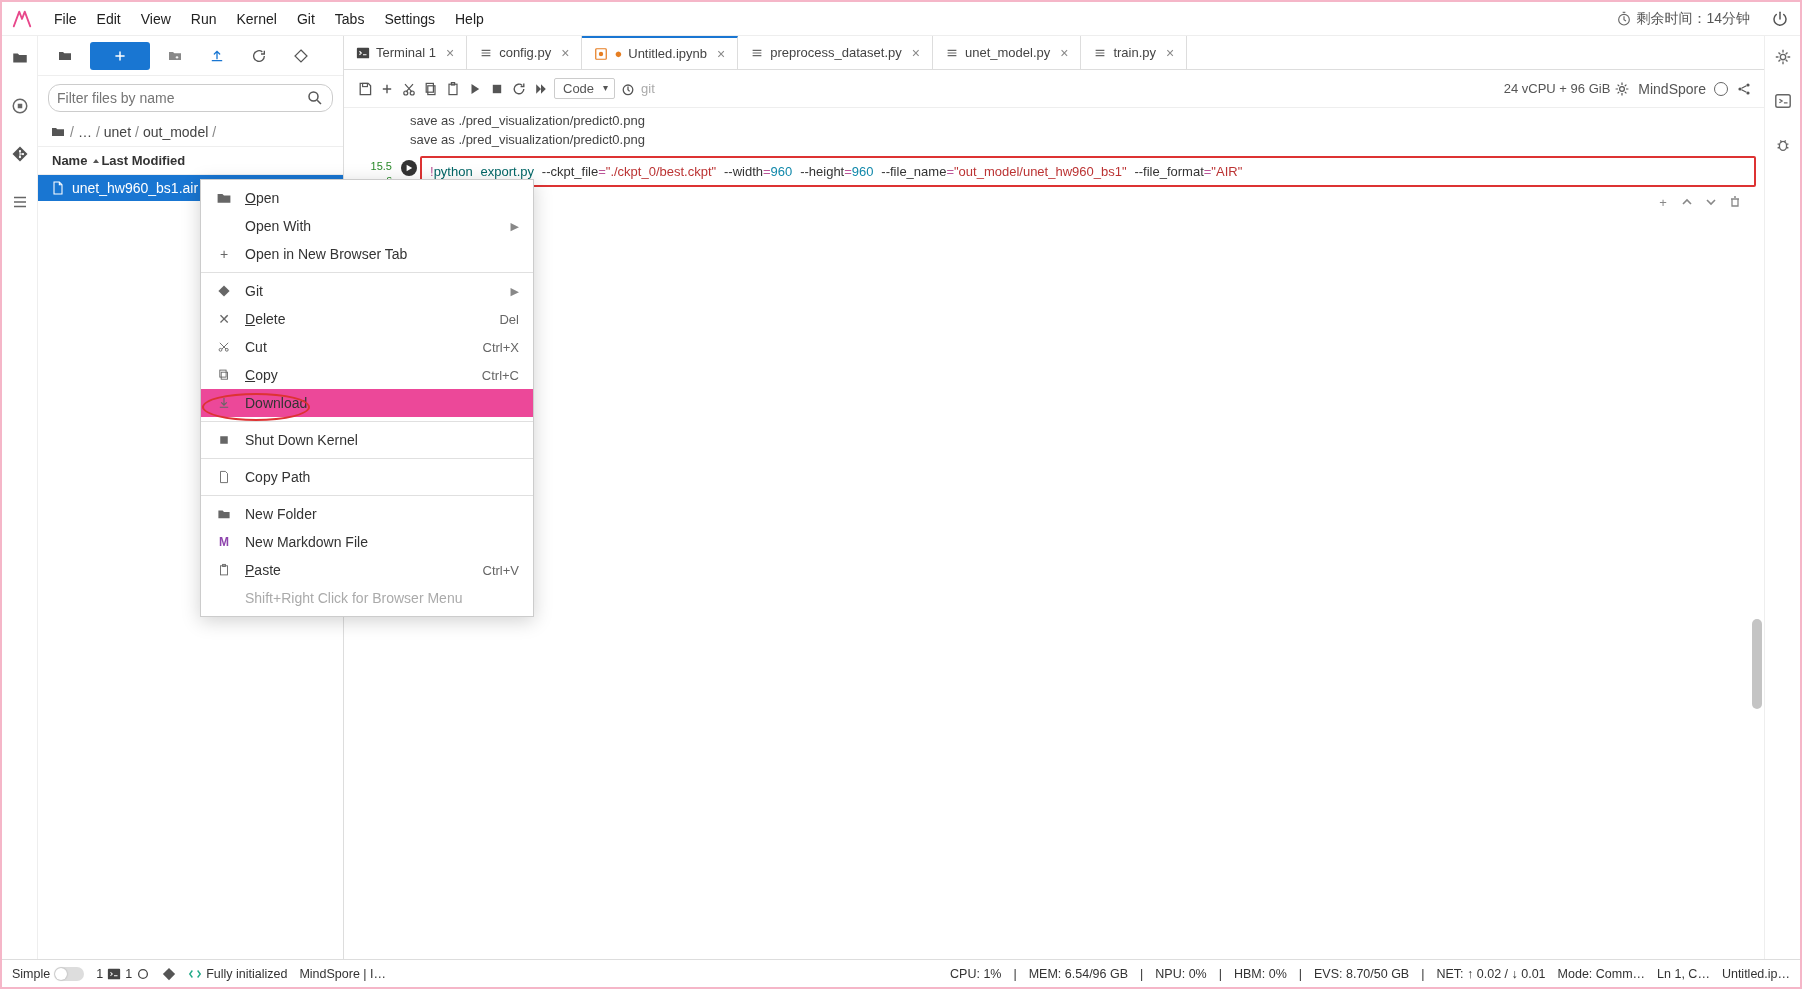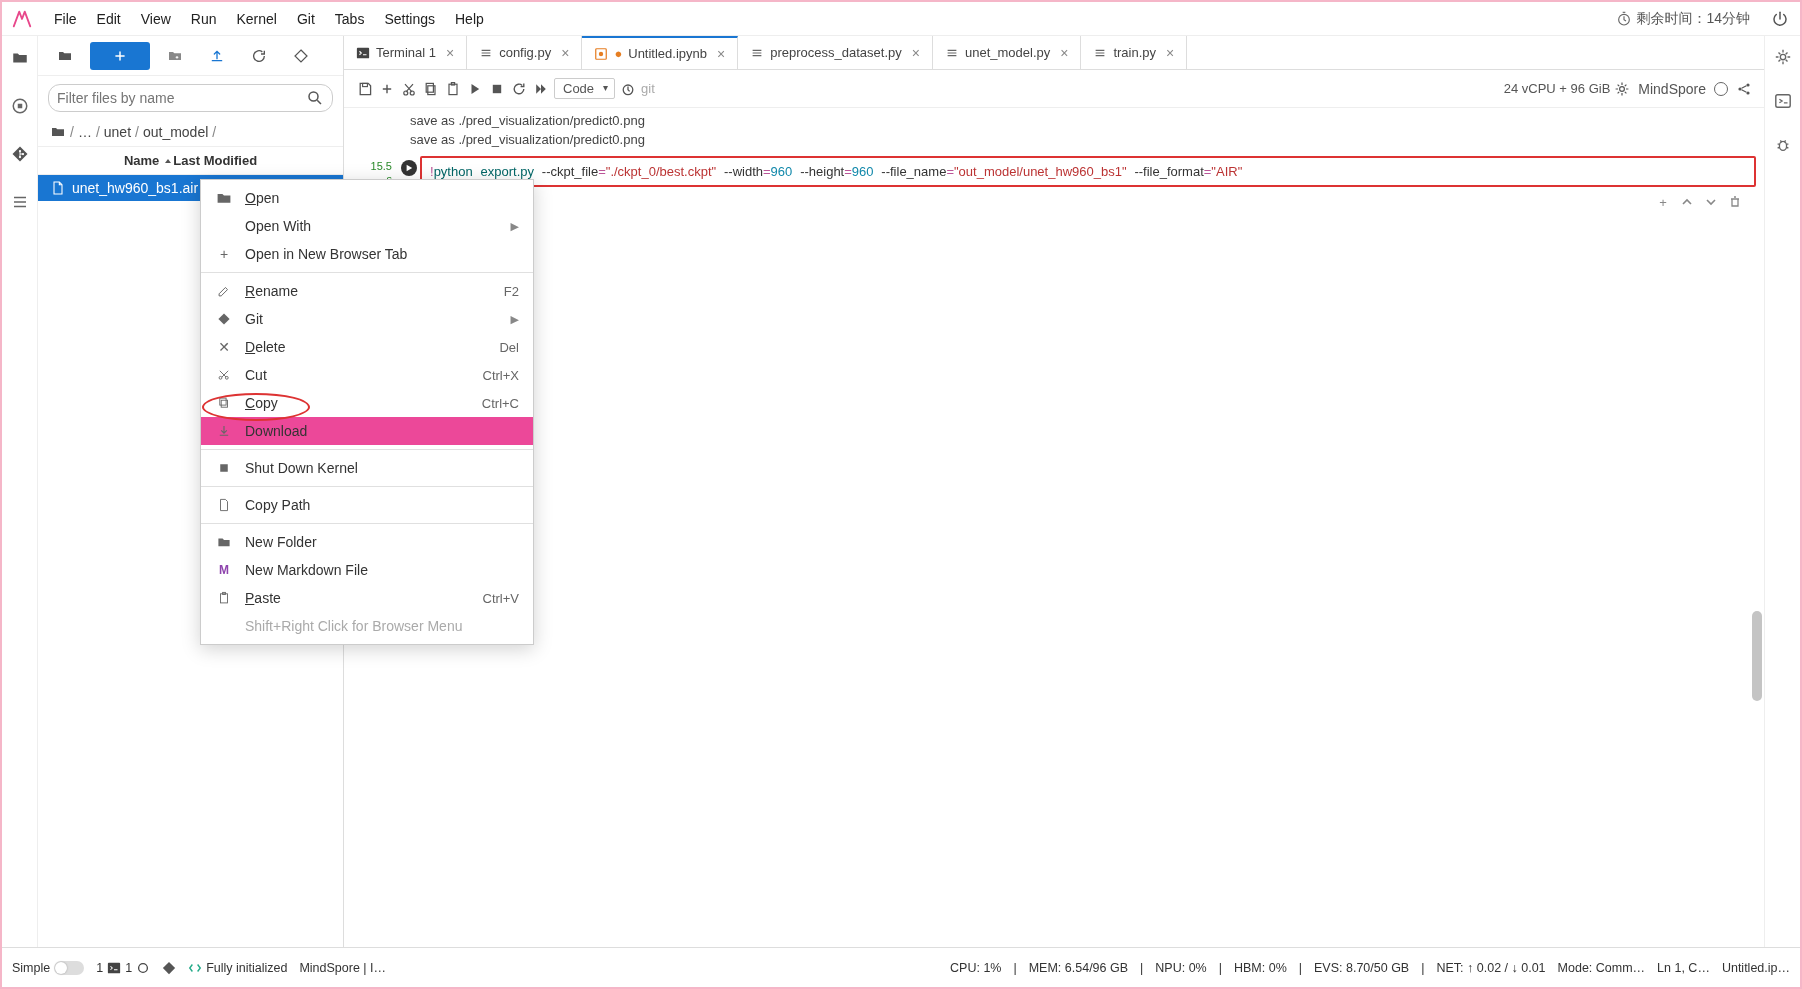--- a/index.html
+++ b/index.html
@@ -25,21 +25,21 @@
 .filepanel-toolbar { height:40px; display:flex; align-items:center; gap:8px; padding:0 10px; border-bottom:1px solid #eee;}
 .tb-btn { width:34px; height:28px; display:flex; align-items:center; justify-content:center; color:#555; cursor:pointer; border-radius:3px;}
 .tb-btn.primary { background:#1976d2; color:#fff; width:60px; }
 .filter-row { padding: 8px 10px; }
 .filter-input-wrap { border:1px solid #ccc; border-radius:12px; display:flex; align-items:center; padding:4px 8px; }
 .filter-input { border:none; outline:none; flex:1; font-size:14px; color:#555;}
 .search-icon {width:18px;height:18px;color:#555;}
 .breadcrumb { padding:4px 12px 6px; font-size:14px; color:#444; display:flex; align-items:center; gap:4px;}
 .breadcrumb .seg { color:#444; }
 .breadcrumb .sep { color:#888; }
-.file-header{display:flex;justify-content:center;padding:6px 14px;border-top:1px solid #eee;border-bottom:1px solid #eee;font-size:13px;color:#333;font-weight:600;}
+.file-header{display:flex;justify-content:flex-start;padding:6px 14px;border-top:1px solid #eee;border-bottom:1px solid #eee;font-size:13px;color:#333;font-weight:600;}
 .file-header .col-name{display:flex;align-items:center;gap:4px;}
 .file-list { flex:1; overflow:auto; }
 .file-row { display:flex; align-items:center; padding:5px 12px; font-size:14px; gap:6px; background:#1976d2; color:#fff;}
 .file-row .file-icon {width:16px;height:16px;}
 
 .editor-area { flex:1; display:flex; flex-direction:column; min-width:0; position:relative;}
 .tabs { height:34px; display:flex; border-bottom:1px solid #ddd; overflow:hidden;}
 .tab { display:flex; align-items:center; gap:6px; padding:0 12px; font-size:13px; border-right:1px solid #ddd; color:#444; cursor:pointer; position:relative; white-space:nowrap;}
 .tab.active { border-top:2px solid #1976d2; background:#fff; }
 .tab .close-x { color:#888; font-size:14px; margin-left:4px;}
@@ -70,21 +70,21 @@
 
 .cell-empty{display:flex;justify-content:flex-end;padding:6px 20px 0 0;gap:6px;color:#888;font-size:13px;}
 .cell-empty .mini{width:18px;height:18px;display:flex;align-items:center;justify-content:center;cursor:pointer;}
 .empty-bracket{font-family:ui-monospace,monospace;color:#888;font-size:12px;padding-left:60px;margin-top:4px;}
 
 
 .rightbar { width: 36px; border-left:1px solid #eee; display:flex; flex-direction:column; align-items:center; padding-top:10px; gap:22px;}
 .rightbar-item{width:22px;height:22px;color:#666;display:flex;align-items:center;justify-content:center;cursor:pointer;}
 
 
-.statusbar { height:40px; border-top:1px solid #ddd; display:flex; align-items:center; font-size:12.5px; color:#333; padding:0 10px; gap:12px;}
+.statusbar { height:28px; border-top:1px solid #ddd; display:flex; align-items:center; font-size:12.5px; color:#333; padding:0 10px; gap:12px;}
 .statusbar .seg{display:flex;align-items:center;gap:4px;white-space:nowrap;}
 .statusbar .spacer{flex:1;}
 .toggle{width:30px;height:14px;background:#ddd;border-radius:8px;position:relative;}
 .toggle::after{content:"";width:12px;height:12px;border-radius:50%;background:#fff;position:absolute;left:1px;top:1px;box-shadow:0 0 2px rgba(0,0,0,.3);}
 
 
 .context-menu { position:absolute; left:200px; top:179px; width:334px; background:#fff; border:1px solid #ccc; box-shadow:0 4px 18px rgba(0,0,0,.18); z-index:100; padding:4px 0; font-size:14px;}
 .cm-item{display:flex;align-items:center;padding:5px 14px;gap:12px;cursor:pointer;color:#333;}
 .cm-item.hovered{background:#ec4899;}
 .cm-item .cm-icon{width:18px;height:18px;color:#666;display:flex;align-items:center;justify-content:center;}
@@ -458,29 +458,20 @@
       <span class="cm-arrow">▶</span>
     </div>
   <div class="cm-item">
       <span class="cm-icon">+</span>
       <span class="cm-label">Open in New Browser Tab</span>
     </div>
   <div class="cm-sep"></div>
   <div class="cm-item">
       <span class="cm-icon">
         <svg viewBox="0 0 20 20" width="14" height="14">
-          <path d="M3 14l9-9 3 3-9 9H3z" stroke="#666" stroke-width="1.4" fill="none"></path>
-        </svg>
-      </span>
-      <span class="cm-label"><u>R</u>ename</span>
-      <span class="cm-short">F2</span>
-    </div>
-  <div class="cm-item">
-      <span class="cm-icon">
-        <svg viewBox="0 0 20 20" width="14" height="14">
           <path d="M10 2l8 8-8 8-8-8z" fill="#666"></path>
         </svg>
       </span>
       <span class="cm-label">Git</span>
       <span class="cm-arrow">▶</span>
     </div>
   <div class="cm-item">
       <span class="cm-icon">✕</span>
       <span class="cm-label"><u>D</u>elete</span>
       <span class="cm-short">Del</span>

